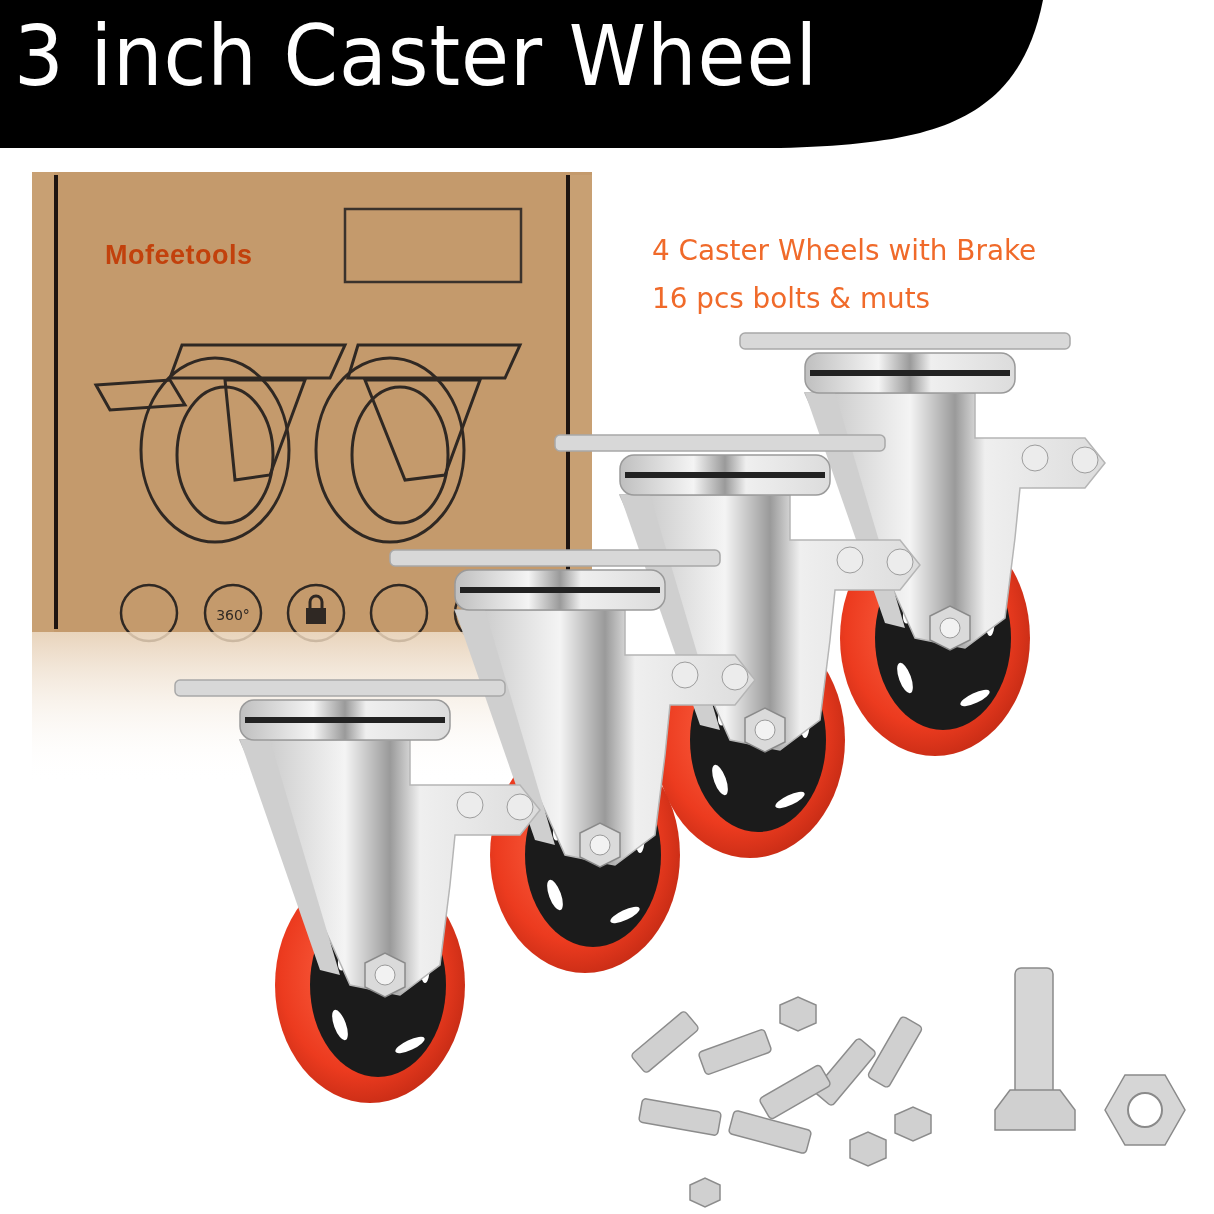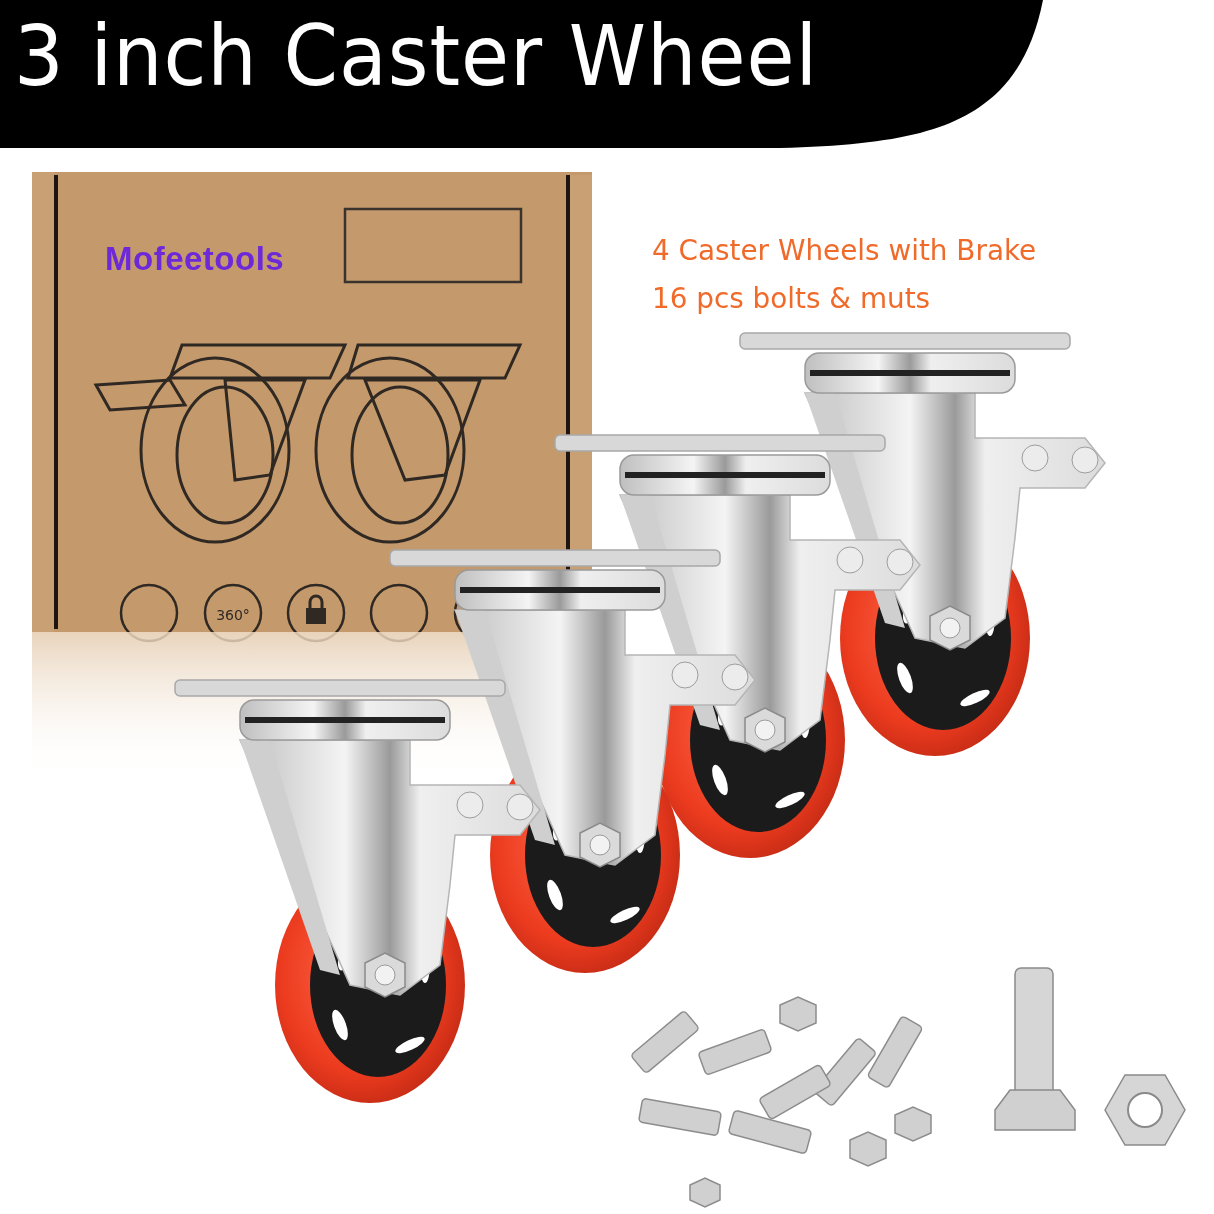--- a/index.html
+++ b/index.html
@@ -3,21 +3,21 @@
 <meta charset="utf-8">
 <style>
   html, body { margin: 0; padding: 0; background: #ffffff; }
   body { width: 1214px; height: 1214px; position: relative; overflow: hidden; font-family: "DejaVu Sans", sans-serif; }
   .banner { position: absolute; left: 0; top: 0; width: 1008px; height: 150px; }
   .banner svg { position: absolute; left: 0; top: 0; }
   .banner-title { position: absolute; left: 14px; top: 14px; color: #ffffff; font-family: "DejaVu Sans", sans-serif; font-size: 84px; font-weight: normal; letter-spacing: 1px; white-space: nowrap; line-height: 1; transform: scaleX(0.93); transform-origin: left top; }
   .features { position: absolute; left: 652px; top: 226px; color: #f06a2a; font-family: "DejaVu Sans", sans-serif; font-size: 29px; line-height: 48px; }
   .features div { white-space: nowrap; transform: scaleX(0.96); transform-origin: left top; }
   .scene { position: absolute; left: 0; top: 0; }
-  .brand { position: absolute; left: 105px; top: 240px; font-family: "Liberation Sans", sans-serif; font-weight: bold; font-size: 33px; color: #6d28d9; letter-spacing: 0.5px; }
+  .brand { position: absolute; left: 105px; top: 240px; font-family: "Liberation Sans", sans-serif; font-weight: bold; font-size: 27px; color: #c2410c; letter-spacing: 0.5px; }
 </style>
 </head>
 <body>
 
 <div class="banner">
   <svg width="1214" height="150">
     <path d="M0,0 L1043,0 C1035,40 1020,70 1000,90 C960,130 900,145 780,148 L0,148 Z" fill="#000000"></path>
   </svg>
   <div class="banner-title">3 inch Caster Wheel</div>
 </div>

